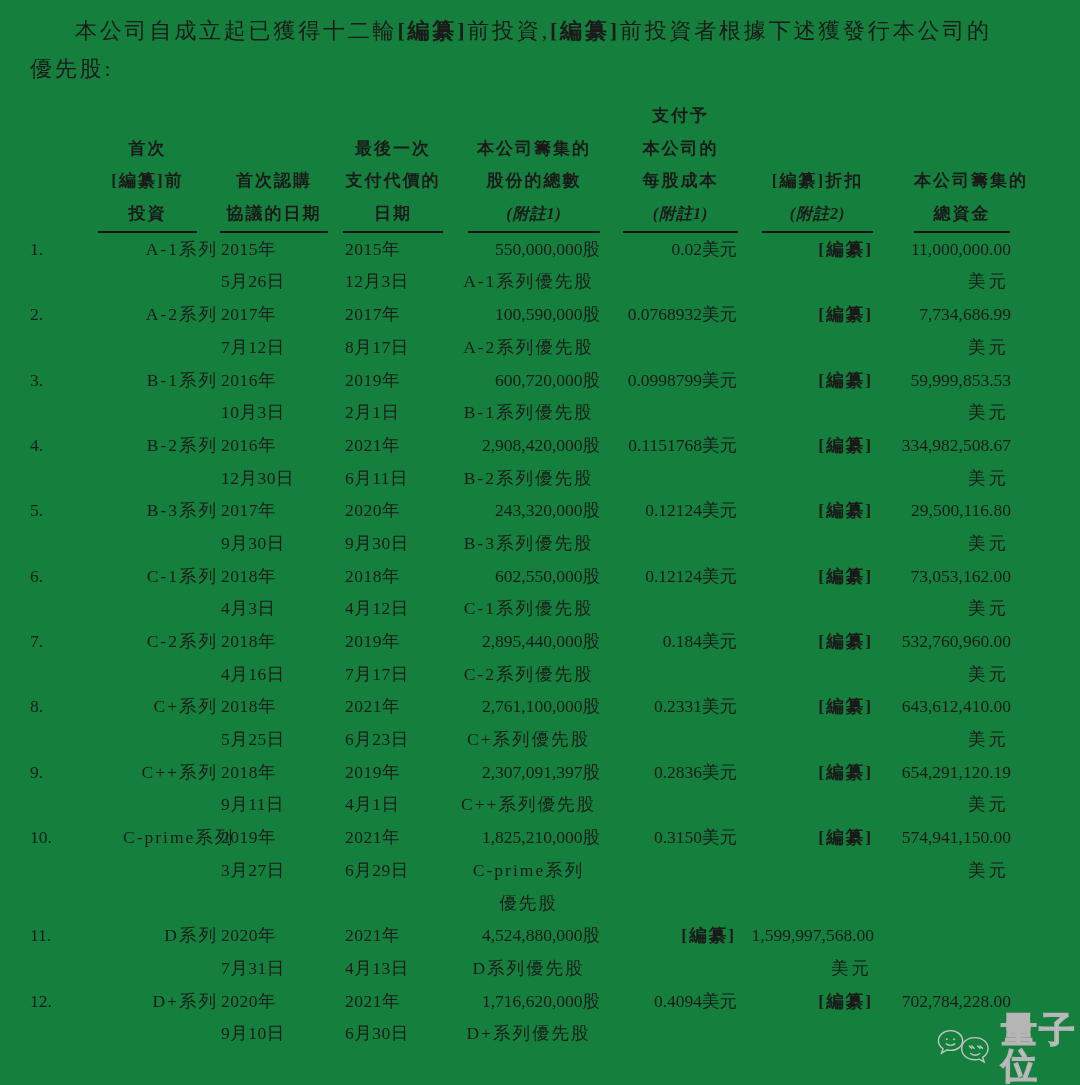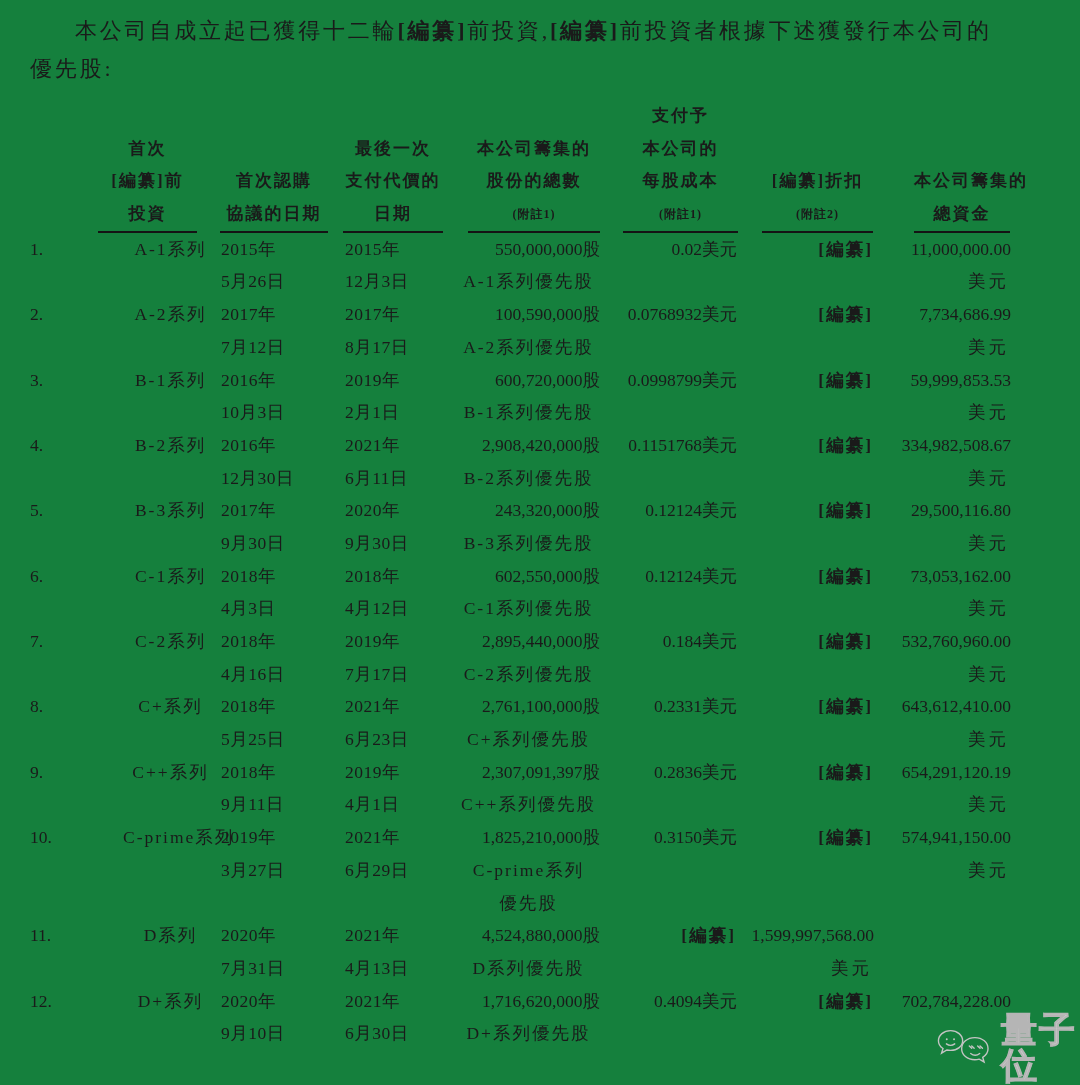--- a/index.html
+++ b/index.html
@@ -17,31 +17,31 @@
   .intro .iline1{text-indent:45px;}
   .intro .b{font-weight:bold;}
   
   .tbl{margin-top:12px;padding-left:30px;font-size:17.5px;}
   .grid{display:grid;grid-template-columns:65px 123px 122px 115px 147px 136px 137px 137px;}
   .line,.hline{display:block;line-height:32.7px;height:32.7px;white-space:nowrap;}
   
   .thead{font-weight:bold;font-size:17px;}
   .thead .hcell{display:flex;flex-direction:column;justify-content:flex-end;}
   .hbox{border-bottom:2.5px solid #141414;text-align:center;letter-spacing:2px;}
-  .hbox .hline.note{font-size:12px;letter-spacing:1px;}
+  .hbox .hline.note{font-style:italic;font-size:16px;letter-spacing:1px;}
   .h-series{margin:11px 21px 0 3px;}
   .h-date1{margin:0 12px 0 2px;}
   .h-date2{margin:4px 12px 0 3px;}
   .h-shares{margin:0 2px 0 13px;}
   .h-cost{margin:0 0 0 21px;}
   .h-discount{margin:0 2px 0 24px;}
   .h-total{margin:0 2px 0 39px;}
   
   .c-num{text-align:left;}
-  .c-series{text-align:center;letter-spacing:2px;margin-left:28px;}
+  .c-series{text-align:right;letter-spacing:2px;margin-left:28px;}
   .c-date1 .line{text-align:left;padding-left:3px;letter-spacing:0.5px;}
   .c-date2 .line{text-align:left;padding-left:5px;letter-spacing:0.5px;}
   .c-shares .line{text-align:center;letter-spacing:2px;}
   .c-shares .line:first-child{text-align:right;letter-spacing:0;padding-right:2px;}
   .c-cost{text-align:right;padding-right:1px;}
   .c-redact{text-align:right;padding-right:2px;font-weight:bold;letter-spacing:2px;}
   .c-total .line{text-align:right;padding-right:1px;}
   .c-total .line + .line{letter-spacing:3px;padding-right:3px;}
   
   .watermark{

